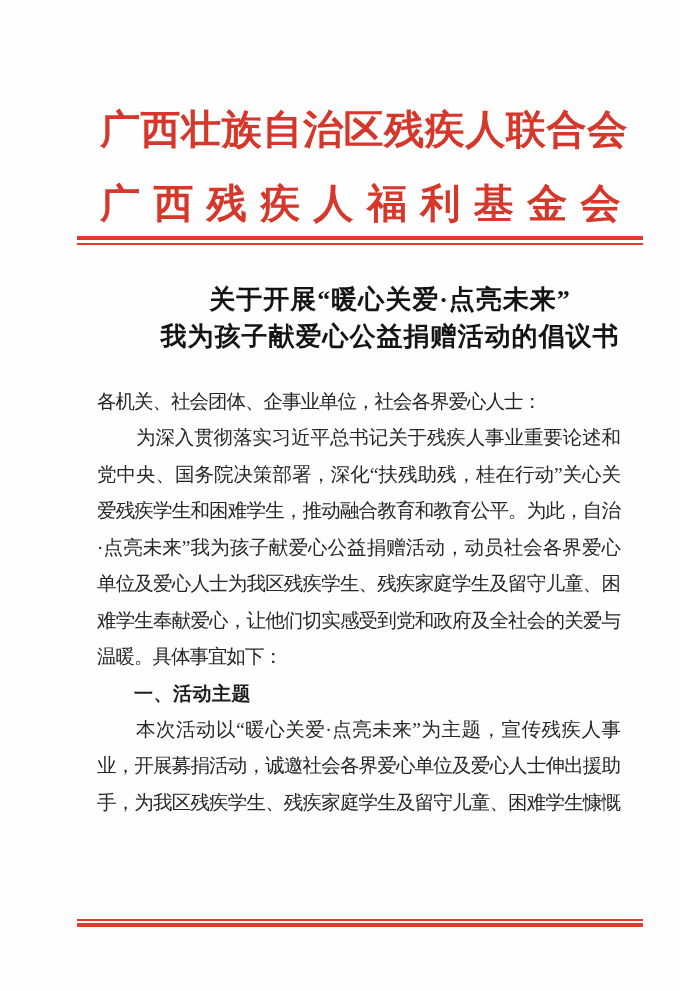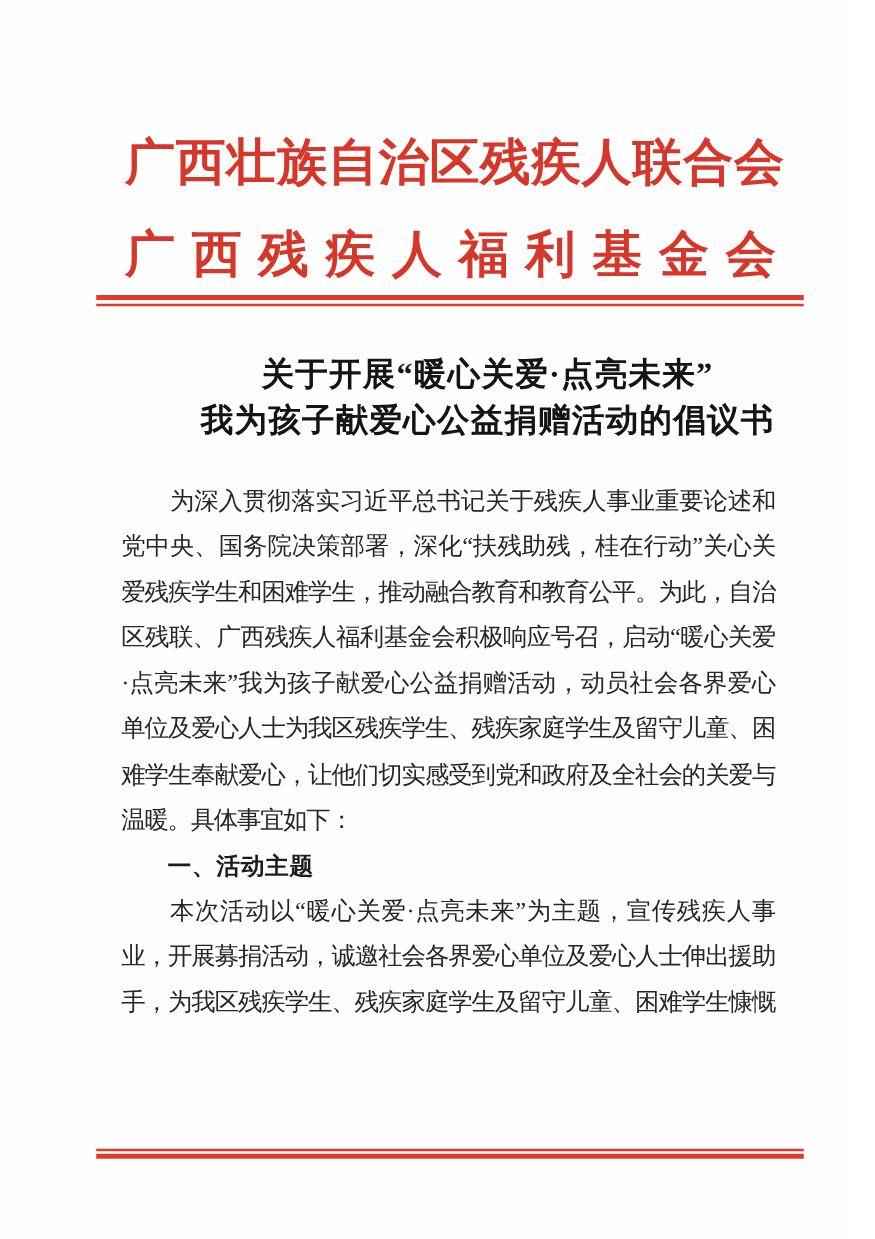--- a/index.html
+++ b/index.html
@@ -113,25 +113,25 @@
     <div class="thick"></div>
     <div class="thin"></div>
   </div>
 
   <div class="title">
     <div>关于开展“暖心关爱·点亮未来”</div>
     <div>我为孩子献爱心公益捐赠活动的倡议书</div>
   </div>
 
   <div class="body-block">
+    <div class="line">各机关、社会团体、企事业单位，社会各界爱心人士：</div>
 
     <div class="line j indent">为深入贯彻落实习近平总书记关于残疾人事业重要论述和</div>
     <div class="line j">党中央、国务院决策部署，深化“扶残助残，桂在行动”关心关</div>
     <div class="line j">爱残疾学生和困难学生，推动融合教育和教育公平。为此，自治</div>
-    <div class="line j">区残联、广西残疾人福利基金会积极响应号召，启动“暖心关爱</div>
     <div class="line j">·点亮未来”我为孩子献爱心公益捐赠活动，动员社会各界爱心</div>
     <div class="line j">单位及爱心人士为我区残疾学生、残疾家庭学生及留守儿童、困</div>
     <div class="line j">难学生奉献爱心，让他们切实感受到党和政府及全社会的关爱与</div>
     <div class="line">温暖。具体事宜如下：</div>
 
     <div class="line heading">一、活动主题</div>
 
     <div class="line j indent">本次活动以“暖心关爱·点亮未来”为主题，宣传残疾人事</div>
     <div class="line j">业，开展募捐活动，诚邀社会各界爱心单位及爱心人士伸出援助</div>
     <div class="line j">手，为我区残疾学生、残疾家庭学生及留守儿童、困难学生慷慨</div>

